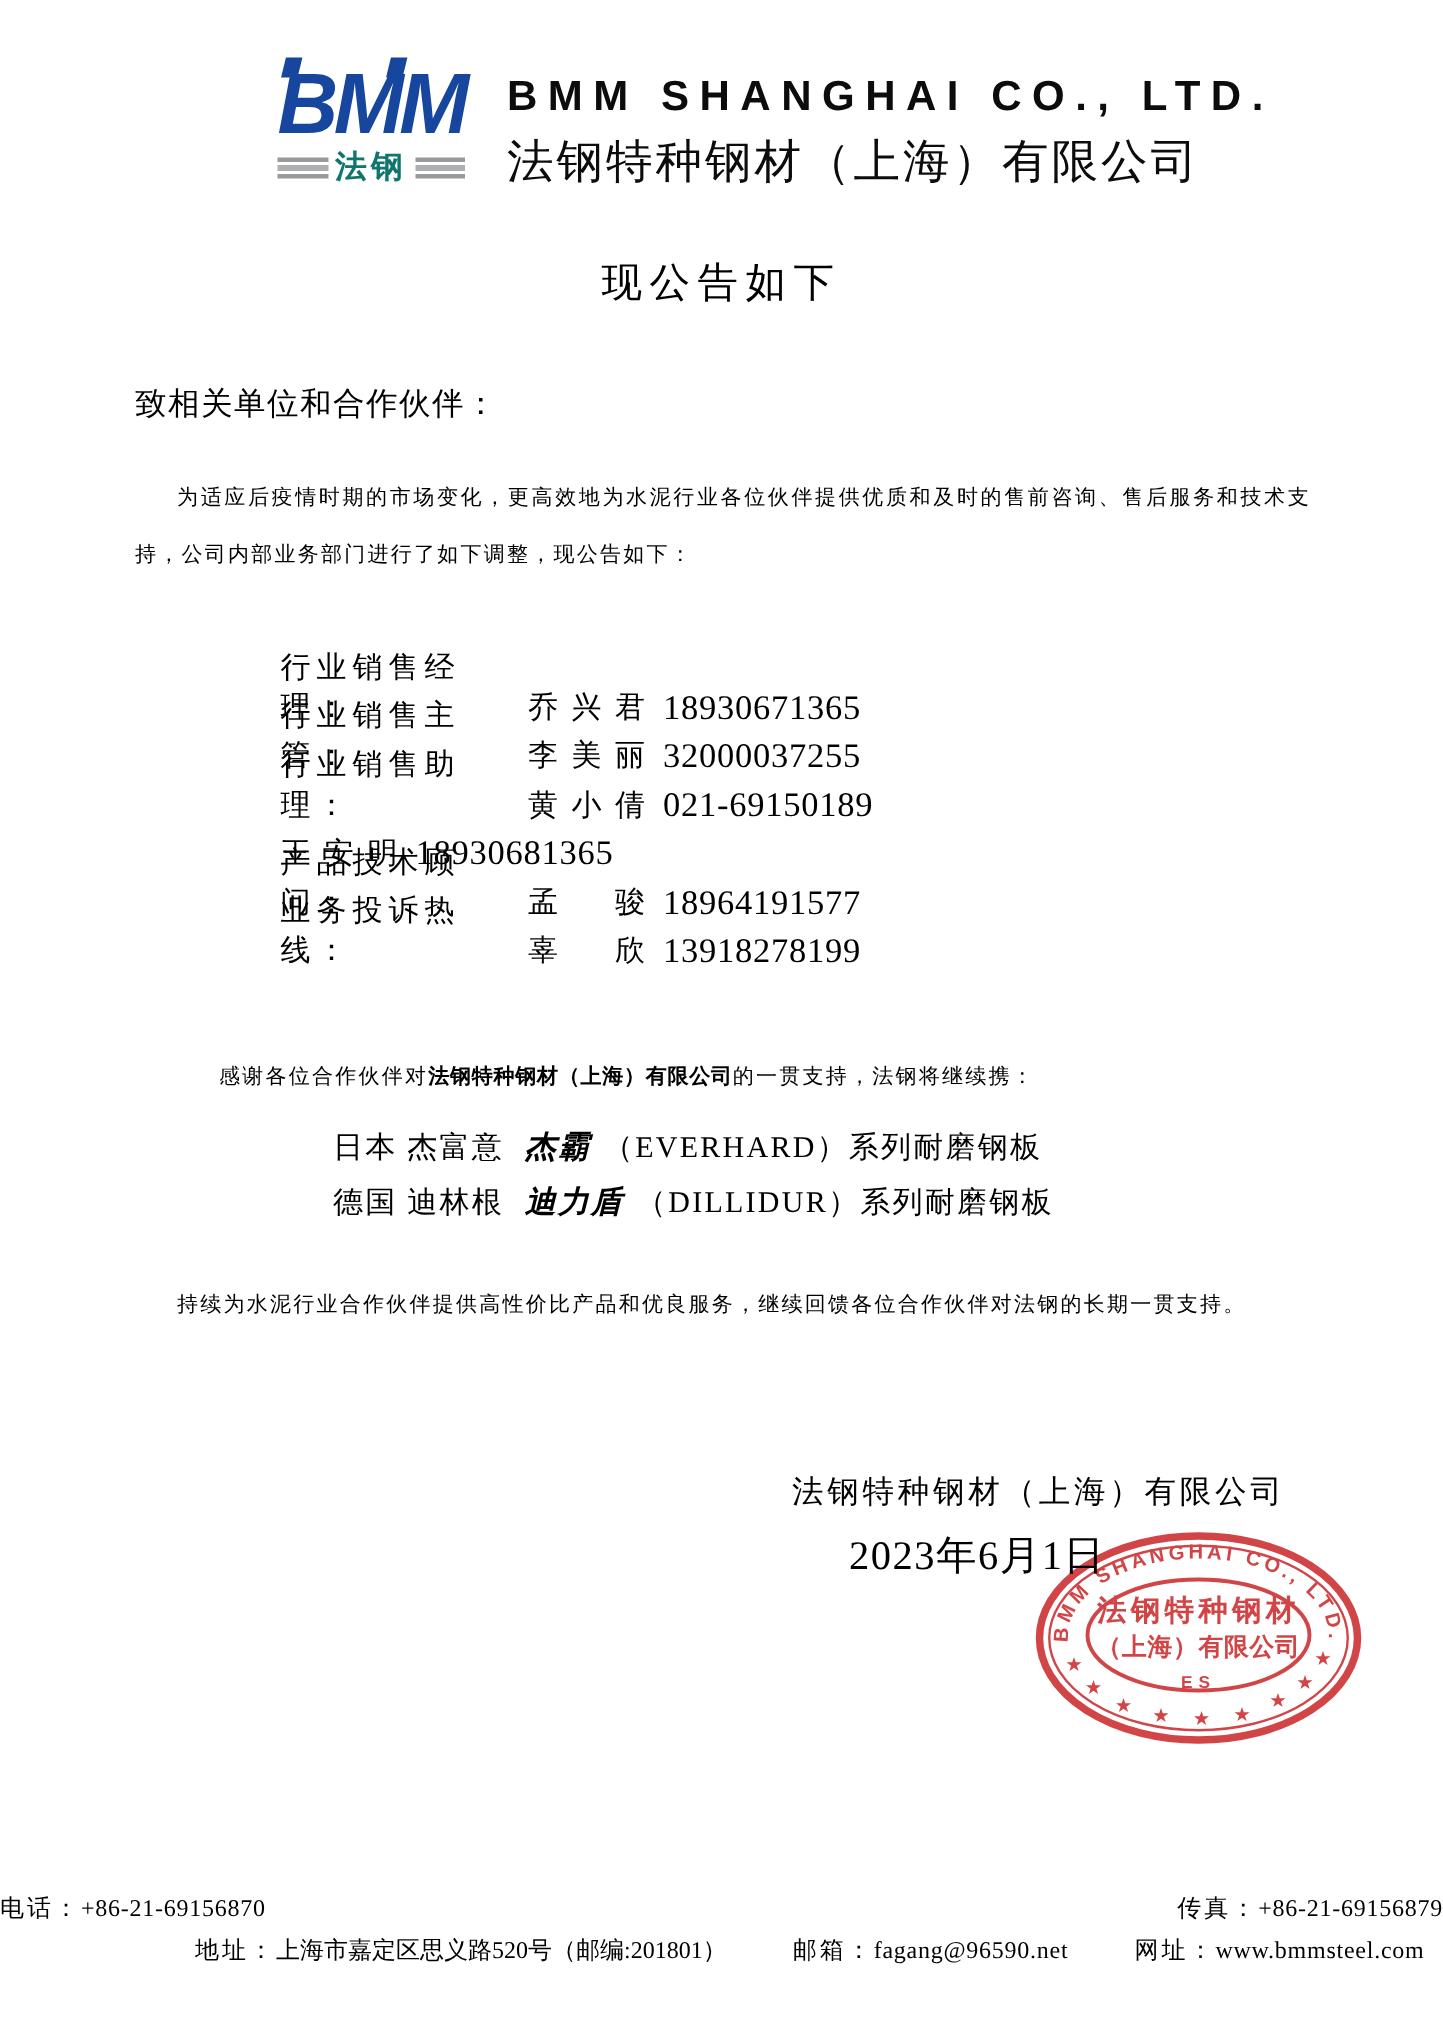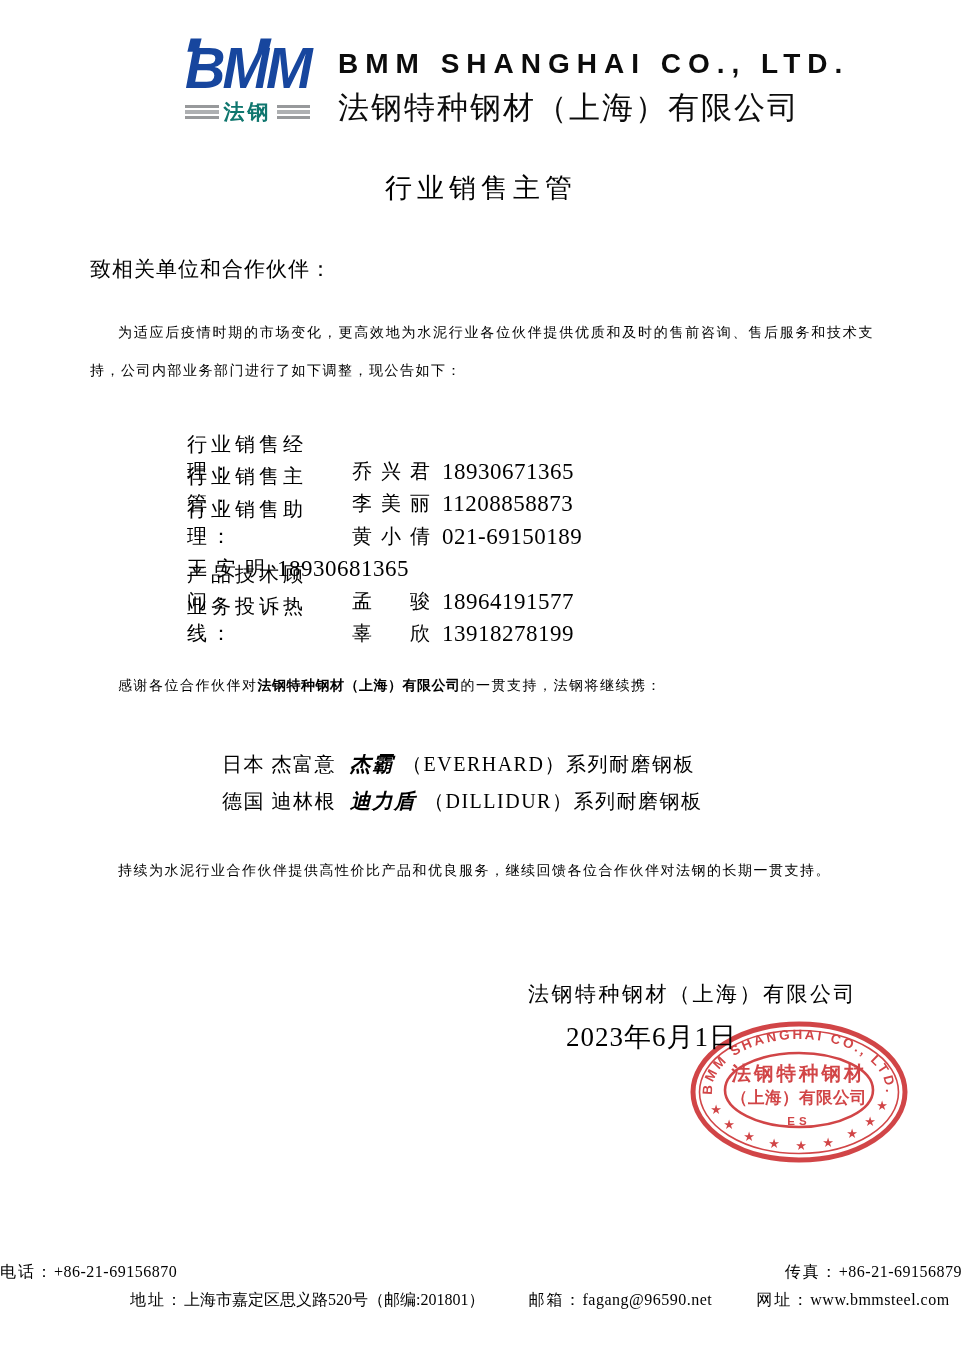--- a/index.html
+++ b/index.html
@@ -29,21 +29,21 @@
 
   
   .doc-title{position:absolute;top:170px;left:0;width:100%;text-align:center;
              font-size:27px;letter-spacing:5px;font-weight:500;}
 
   
   .salutation{position:absolute;top:255px;left:90px;font-size:21px;letter-spacing:1px;}
   .para{position:absolute;left:90px;width:784px;font-size:14px;line-height:38px;
         text-align:justify;text-indent:2em;letter-spacing:1.5px;}
   .p1{top:314px;}
-  .p2{top:666px;}
+  .p2{top:698px;margin-left:28px;}
   .p3{top:852px;}
   .para b{font-family:"Liberation Sans","DejaVu Sans",sans-serif;font-weight:700;letter-spacing:0.5px;}
 
   
   .contacts{position:absolute;top:452px;left:187px;}
   .contact-row{display:flex;align-items:flex-end;height:32.5px;font-size:20px;}
   .c-role{width:165px;letter-spacing:4px;}
   .c-name{width:90px;letter-spacing:9px;}
   .c-phone{font-family:"Liberation Serif","DejaVu Serif",serif;font-size:23px;letter-spacing:0.5px;}
 
@@ -94,36 +94,36 @@
             <i></i>
           </span>
       </div>
     </div>
     <div class="company-block">
       <div class="company-en">BMM SHANGHAI CO., LTD.</div>
       <div class="company-cn">法钢特种钢材（上海）有限公司</div>
     </div>
   </div>
 
-  <div class="doc-title">行业销售主管</div>
+  <div class="doc-title">现公告如下</div>
 
   <div class="salutation">致相关单位和合作伙伴：</div>
 
   <div class="para p1">为适应后疫情时期的市场变化，更高效地为水泥行业各位伙伴提供优质和及时的售前咨询、售后服务和技术支持，公司内部业务部门进行了如下调整，现公告如下：</div>
 
   <div class="contacts">
     <div class="contact-row">
       <span class="c-role">行业销售经理：</span>
       <span class="c-name">乔兴君</span>
       <span class="c-phone">18930671365</span>
     </div>
     <div class="contact-row">
       <span class="c-role">行业销售主管：</span>
       <span class="c-name">李美丽</span>
-      <span class="c-phone">11208858873</span>
+      <span class="c-phone">32000037255</span>
     </div>
     <div class="contact-row">
       <span class="c-role">行业销售助理：</span>
       <span class="c-name">黄小倩</span>
       <span class="c-phone">021-69150189</span>
     </div>
     <div class="contact-row">
       <span class="c-name">王安明</span>
       <span class="c-phone">18930681365</span>
     </div>

